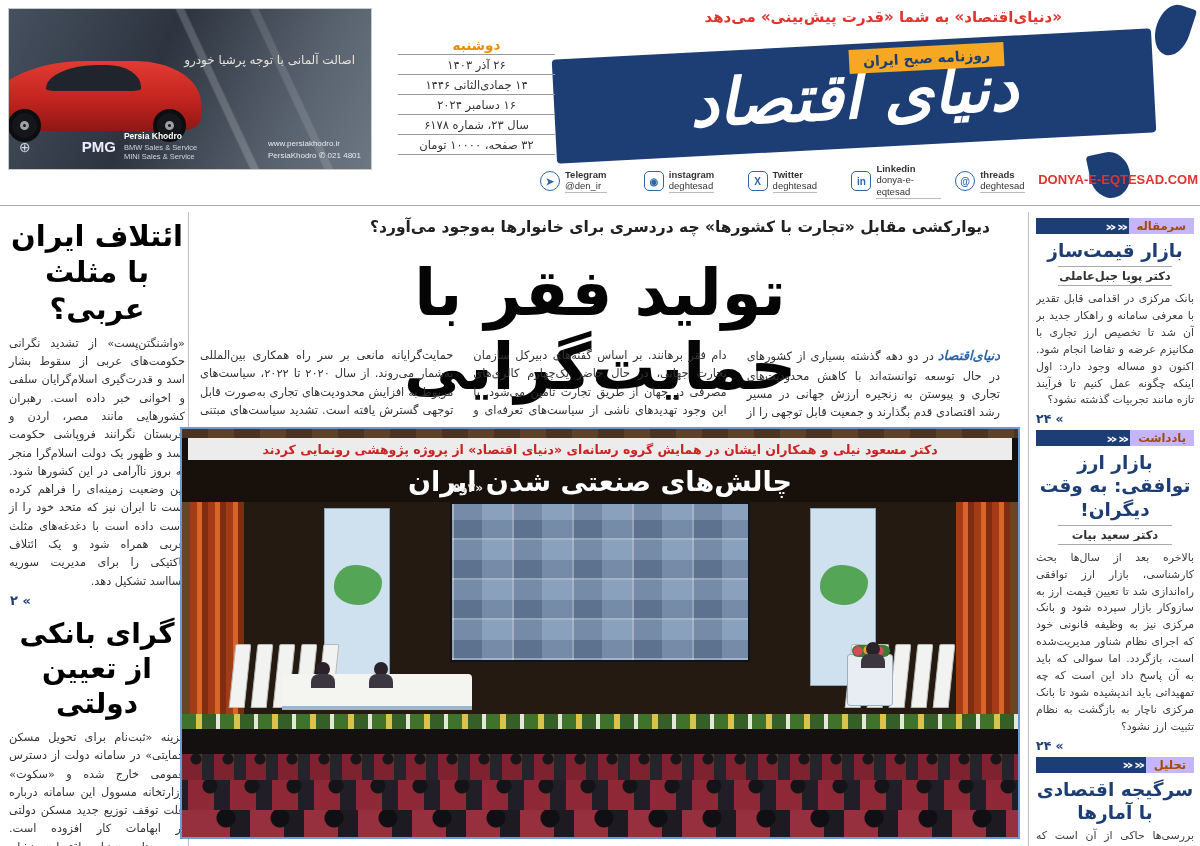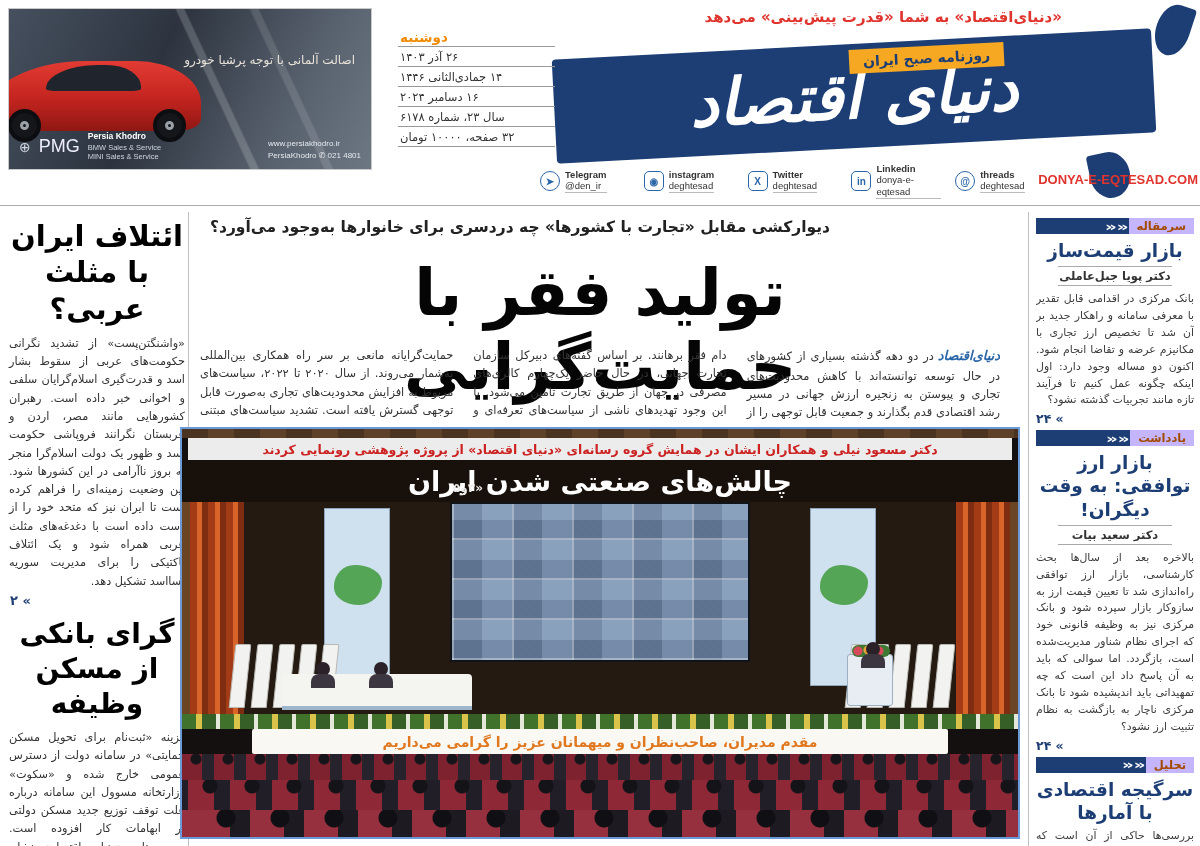--- a/index.html
+++ b/index.html
@@ -13,21 +13,21 @@
   
   .tagline{top:8px;right:138px;color:#e0342e;font-weight:bold;font-size:15px;}
   .logo-band{top:44px;right:46px;width:600px;height:104px;background:#1d3e74;
     transform:rotate(-3deg);border-radius:4px;display:flex;align-items:center;justify-content:center;}
   .logo-text{color:#fff;font-size:64px;font-weight:bold;font-style:italic;white-space:nowrap;letter-spacing:-2px;}
   .badge{top:46px;right:196px;background:#f7a823;color:#1d3e74;font-weight:bold;font-size:14px;
     padding:4px 14px;transform:rotate(-3deg);z-index:3;}
   .flourish{background:#1d3e74;}
   .flourish.f1{top:4px;right:10px;width:34px;height:52px;border-radius:60% 10% 60% 60%;transform:rotate(18deg);}
   .flourish.f2{top:152px;right:70px;width:40px;height:46px;border-radius:10% 60% 60% 60%;transform:rotate(-12deg);}
-  .dateblock{top:28px;left:398px;width:157px;font-size:11.5px;color:#333;text-align:left;}
+  .dateblock{top:36px;left:398px;width:157px;font-size:11.5px;color:#333;text-align:center;}
   .dateblock .dline{padding:2.5px 2px;border-bottom:1px solid #999;}
   .dateblock .weekday{color:#f08a00;font-weight:bold;font-size:13.5px;border-bottom:1px solid #999;padding:1px 2px;}
   .social{top:163px;left:540px;width:505px;display:flex;direction:ltr;gap:14px;align-items:center;}
   .soc-item{display:flex;direction:ltr;gap:5px;align-items:center;flex:1;}
   .soc-icon{width:20px;height:20px;border:1.6px solid #2b66a8;color:#2b66a8;font-weight:bold;
     font-size:10px;display:flex;align-items:center;justify-content:center;border-radius:50%;flex:none;
     font-family:"Liberation Sans",sans-serif;}
   .soc-icon.sq{border-radius:5px;}
   .soc-txt{font-family:"Liberation Sans",sans-serif;font-size:9.5px;line-height:1.2;color:#333;
     border-bottom:1px solid #bbb;padding-bottom:1px;}
@@ -50,34 +50,34 @@
     border-radius:58% 38% 14% 18% / 95% 75% 22% 30%;}
   .car-win{position:absolute;top:56px;right:230px;width:95px;height:26px;background:#20242c;
     border-radius:60% 40% 10% 10%/100% 90% 10% 10%;}
   .car-wheel{position:absolute;width:33px;height:33px;background:#14161a;border-radius:50%;
     border:4px solid #0c0d10;}
   .car-wheel .hub{position:absolute;inset:8px;border:3px solid #9aa0a8;border-radius:50%;}
   .w1{top:100px;right:330px;} .w2{top:100px;right:185px;}
   .ad-foot{position:absolute;bottom:7px;left:10px;right:10px;display:flex;direction:ltr;
     justify-content:space-between;align-items:flex-end;color:#dfe3e8;}
   .ad-foot .grp{display:flex;direction:ltr;gap:8px;align-items:center;}
-  .pmg{font-family:"Liberation Sans",sans-serif;font-weight:normal;font-size:18px;color:#eef;}
+  .pmg{font-family:"Liberation Sans",sans-serif;font-weight:bold;font-size:15px;color:#eef;margin-left:43px;}
   .globe{font-size:14px;color:#cfd6de;}
   .dealer{font-family:"Liberation Sans",sans-serif;font-size:7.5px;line-height:1.3;color:#cfd6de;}
   .dealer b{font-size:8.5px;color:#fff;}
   .ad-contact{font-family:"Liberation Sans",sans-serif;font-size:8px;line-height:1.5;text-align:left;color:#e6eaef;}
   
   .leftcol{top:214px;right:1014px;left:6px;width:178px;}
   .l-kicker{font-size:13px;font-weight:bold;color:#444;text-align:center;line-height:1.6;margin:6px 2px 4px;}
   .l-title{font-size:29px;font-weight:900;color:#000;text-align:center;line-height:1.25;margin:4px 0 8px;}
   .l-title.t2{font-size:28px;}
   .l-body{font-size:11.3px;line-height:1.62;text-align:justify;color:#333;margin:0 1px;}
   .pref{direction:ltr;text-align:left;color:#1d3e74;font-weight:bold;font-size:13px;margin:2px 2px 8px;}
   
-  .c-kicker{top:218px;right:210px;left:210px;text-align:left;font-size:15.5px;font-weight:bold;color:#222;}
+  .c-kicker{top:218px;right:210px;left:210px;text-align:right;font-size:15.5px;font-weight:bold;color:#222;}
   .c-headline{top:240px;right:196px;left:196px;text-align:center;font-size:64px;font-weight:900;
     color:#050505;letter-spacing:-1px;}
   .c-cols{top:346px;right:200px;left:200px;height:84px;column-count:3;column-gap:20px;
     font-size:11.4px;line-height:1.6;text-align:justify;color:#333;overflow:hidden;}
   .c-logo-inline{color:#2b66a8;font-weight:bold;font-style:italic;font-size:13px;padding-left:4px;}
   
   .photo{top:427px;right:180px;left:180px;height:412px;border:2px solid #6a9bd8;background:#151010;overflow:hidden;}
   .ph-wood{position:absolute;top:0;left:0;right:0;height:9px;
     background:repeating-linear-gradient(90deg,#4a3320 0 26px,#5d4128 26px 52px);}
   .ph-cap1{position:absolute;top:9px;left:6px;right:6px;height:22px;background:rgba(255,255,255,.92);
@@ -219,21 +219,21 @@
 
   <div class="abs hrule"></div>
   <div class="abs vdiv" style="left:188px;"></div>
   <div class="abs vdiv" style="left:1028px;"></div>
 
   <div class="abs leftcol">
     <h2 class="l-title">ائتلاف ایران با مثلث عربی؟</h2>
     <p class="l-body">«واشنگتن‌پست» از تشدید نگرانی حکومت‌های عربی از سقوط بشار اسد و قدرت‌گیری اسلام‌گرایان سلفی و اخوانی خبر داده است. رهبران کشورهایی مانند مصر، اردن و عربستان نگرانند فروپاشی حکومت اسد و ظهور یک دولت اسلام‌گرا منجر به بروز ناآرامی در این کشورها شود. این وضعیت زمینه‌ای را فراهم کرده است تا ایران نیز که متحد خود را از دست داده است با دغدغه‌های مثلث عربی همراه شود و یک ائتلاف تاکتیکی را برای مدیریت سوریه پسااسد تشکیل دهد.</p>
     <div class="pref">۲ «</div>
 
-    <h2 class="l-title t2">گرای بانکی از مسکن وظیفه</h2>
+    <h2 class="l-title t2">گرای بانکی از تعیین دولتی</h2>
     <p class="l-body">گزینه «ثبت‌نام برای تحویل مسکن حمایتی» در سامانه دولت از دسترس عمومی خارج شده و «سکوت» وزارتخانه مسوول این سامانه درباره علت توقف توزیع جدید مسکن دولتی بر ابهامات کار افزوده است. بررسی‌های «دنیای اقتصاد» نشان می‌دهد، مطابق چک‌لیست بانکی «ساخت‌وساز مسکن ملی»، تاکنون کمتر از ۴۰۰ هزار واحد مسکونی روی زمین‌های ۹۹ ساله برای کم‌درآمدهای مشمول، تولید شده است. در مقابل، حدود یک میلیون «متقاضی قطعی» در صف دریافت کلید این واحدها قرار دارند و همین شکاف عظیم بین عرضه و تقاضا باعث توقف «تعهد بیشتر» است. رفع این شکاف به دو جراحی نیاز دارد.</p>
 
   </div>
 
   <div class="abs c-kicker">دیوارکشی مقابل «تجارت با کشورها» چه دردسری برای خانوارها به‌وجود می‌آورد؟</div>
   <h1 class="abs c-headline" style="margin:16px;">تولید فقر با حمایت‌گرایی</h1>
   <div class="abs c-cols">
     <span class="c-logo-inline">دنیای‌اقتصاد</span><span>در دو دهه گذشته بسیاری از کشورهای در حال توسعه توانسته‌اند با کاهش محدودیت‌های تجاری و پیوستن به زنجیره ارزش جهانی در مسیر رشد اقتصادی قدم بگذارند و جمعیت قابل توجهی را از دام فقر برهانند. بر اساس گفته‌های دبیرکل سازمان تجارت جهانی، در حال حاضر یک‌چهارم کالری‌های مصرفی در جهان از طریق تجارت تامین می‌شود. با این وجود تهدیدهای ناشی از سیاست‌های تعرفه‌ای و حمایت‌گرایانه مانعی بر سر راه همکاری بین‌المللی به‌شمار می‌روند. از سال ۲۰۲۰ تا ۲۰۲۲، سیاست‌های مربوط به افزایش محدودیت‌های تجاری به‌صورت قابل توجهی گسترش یافته است. تشدید سیاست‌های مبتنی بر محدودیت تجارت آزاد توسط کشورها موجب می‌شود تا کشورهای در حال توسعه که قصد دارند با استفاده از مزایای تجارت آزاد به رشد اقتصادی و فقرزدایی برسند، از این فرصت محروم شوند. علاوه بر این افزایش تمایل دولت‌ها به افزایش تعرفه‌ها و خطر افزایش قیمت کالاها در آینده، موجب شده است خانوارهایی در کشورهایی مانند آمریکا دست به احتکار بزنند.</span>
     
   </div>
@@ -271,21 +271,20 @@
       </div>
       <div class="table"></div>
       <span class="person" style="bottom:38px;left:16%;"></span>
       <span class="person" style="bottom:38px;left:23%;"></span>
       <div class="podium">
         <span class="flowers-pod"></span>
       </div>
       <span class="person" style="bottom:58px;right:16.5%;"></span>
     </div>
     <div class="flower-row"></div>
-    <div class="ph-banner">مقدم مدیران، صاحب‌نظران و میهمانان عزیز را گرامی می‌داریم</div>
     <div class="audience">
       <div class="aud-row ar1"></div>
       <div class="aud-row ar2"></div>
       <div class="aud-row ar3"></div>
     </div>
   </div>
 
   <div class="right-wrap">
 
     <div>

